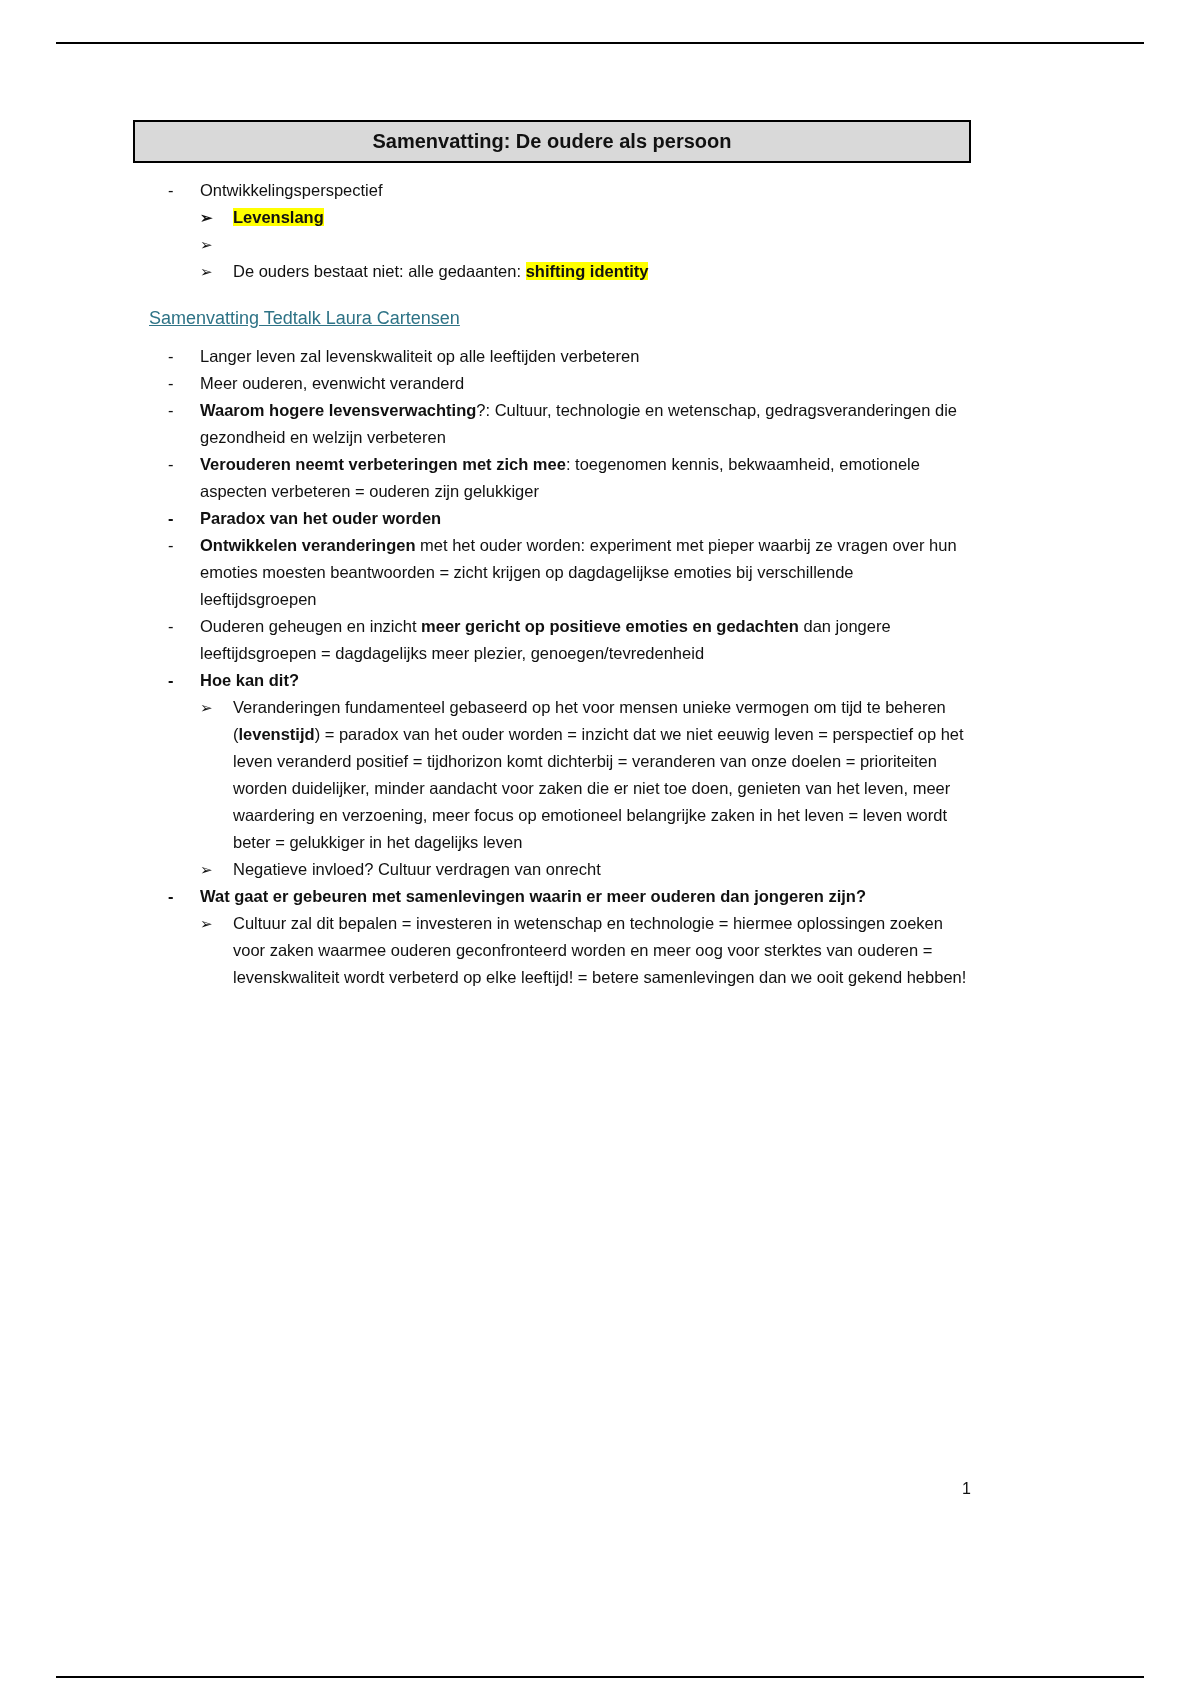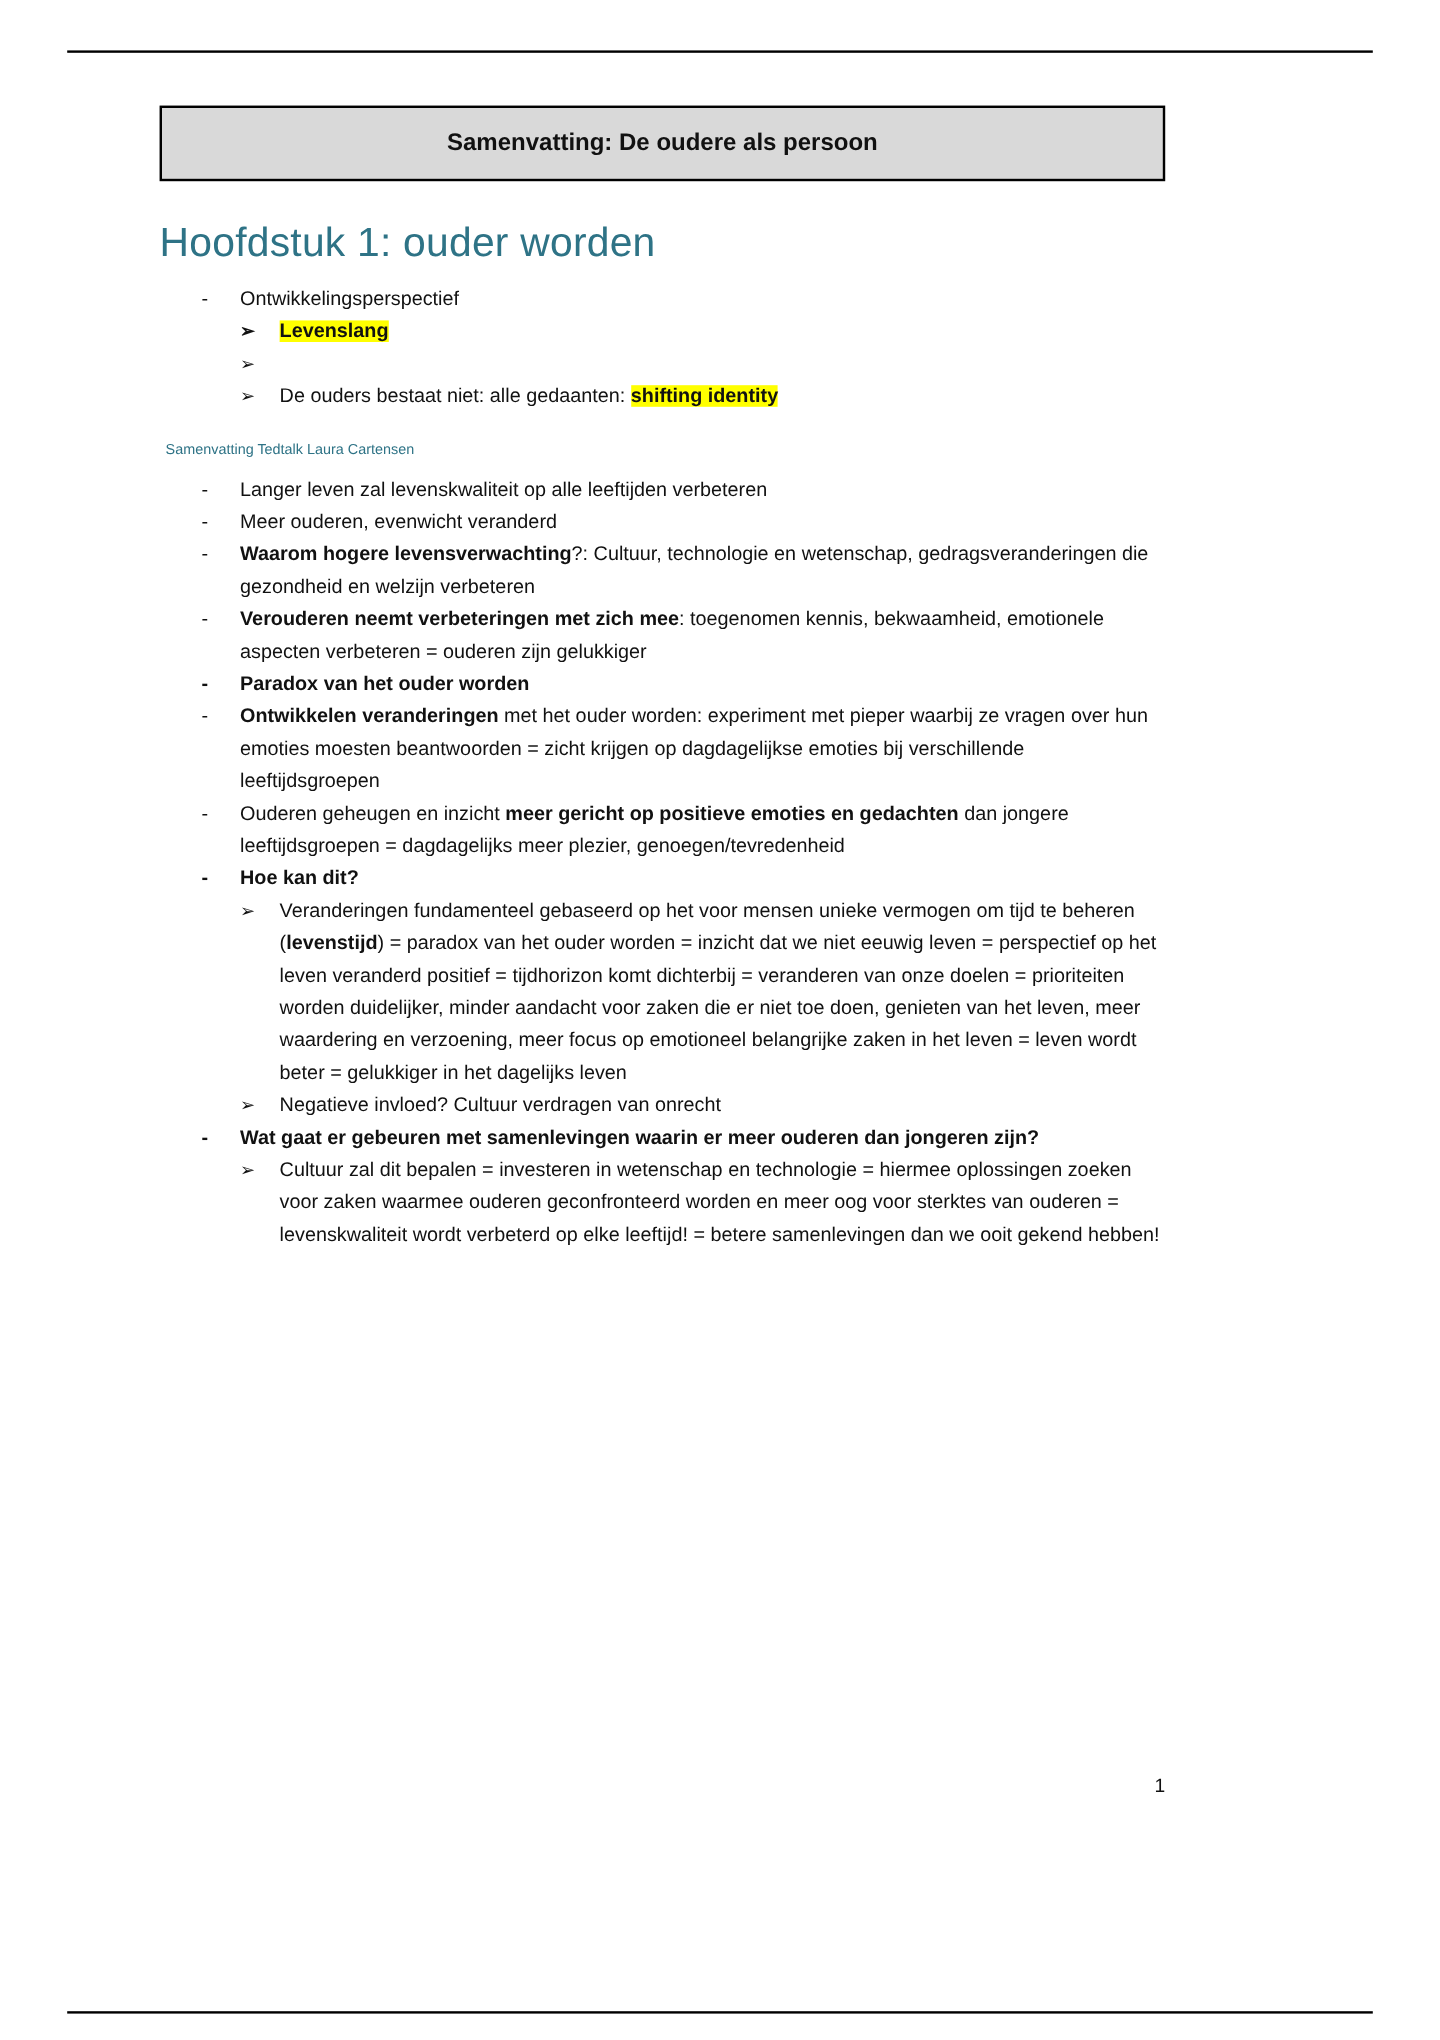--- a/index.html
+++ b/index.html
@@ -12,34 +12,34 @@
     overflow:hidden;
   }
   .rule { position:absolute; left:56px; right:56px; border-top:2.5px solid #000; }
   .rule.top { top:42px; }
   .rule.bottom { top:1676px; }
 
   .content { position:absolute; left:133px; top:0; width:838px; }
 
   .title-box {
     box-sizing:border-box;
-    margin-top:88px;
+    margin-top:120px;
     border:2px solid #000000;
     background:var(--title-box-bg, #D9D9D9);
     text-align:center;
     font-weight:bold;
     font-size:20px;
     line-height:27px;
-    padding:16px 0;
+    padding:6px 0;
   }
 
   h1, h2, h3 { color:var(--heading, #2E7386); font-weight:400; }
   h1 { font-size:34px; margin:32px 0 0 0; letter-spacing:0.2px; }
   h2 { font-size:25px; margin:21px 0 0 0; }
-  h3 { font-size:12px; margin:23px 0 9px 5px; }
+  h3 { font-size:18px; margin:23px 0 9px 16px;text-decoration:underline; }
 
   .list { margin-top:14px; }
   .li { display:flex; font-size:16.5px; line-height:27px; }
   .li .bullet { flex:0 0 auto; }
   .li .text { flex:1 1 auto; }
   .l1 { padding-left:35px; }
   .l1 .bullet { width:32px; }
   .l2 { padding-left:67px; }
   .l2 .bullet { width:33px; font-size:15px; }
 
@@ -57,21 +57,20 @@
 <body>
 
 <div class="page">
   <div class="rule top"></div>
 
   <div class="content">
     <div class="title-box">
       <span>Samenvatting: De oudere als persoon</span>
     </div>
 
-    <h1>Hoofdstuk 1: ouder worden</h1>
 
     <div class="list" id="list-section1">
         <div class="li l1">
           <span class="bullet">-</span>
           <span class="text"><span>Ontwikkelingsperspectief</span></span>
         </div>
         <div class="li l2">
           <span class="bullet bold">➢</span>
           <span class="text"><span class="bold highlight">Levenslang</span></span>
         </div>

